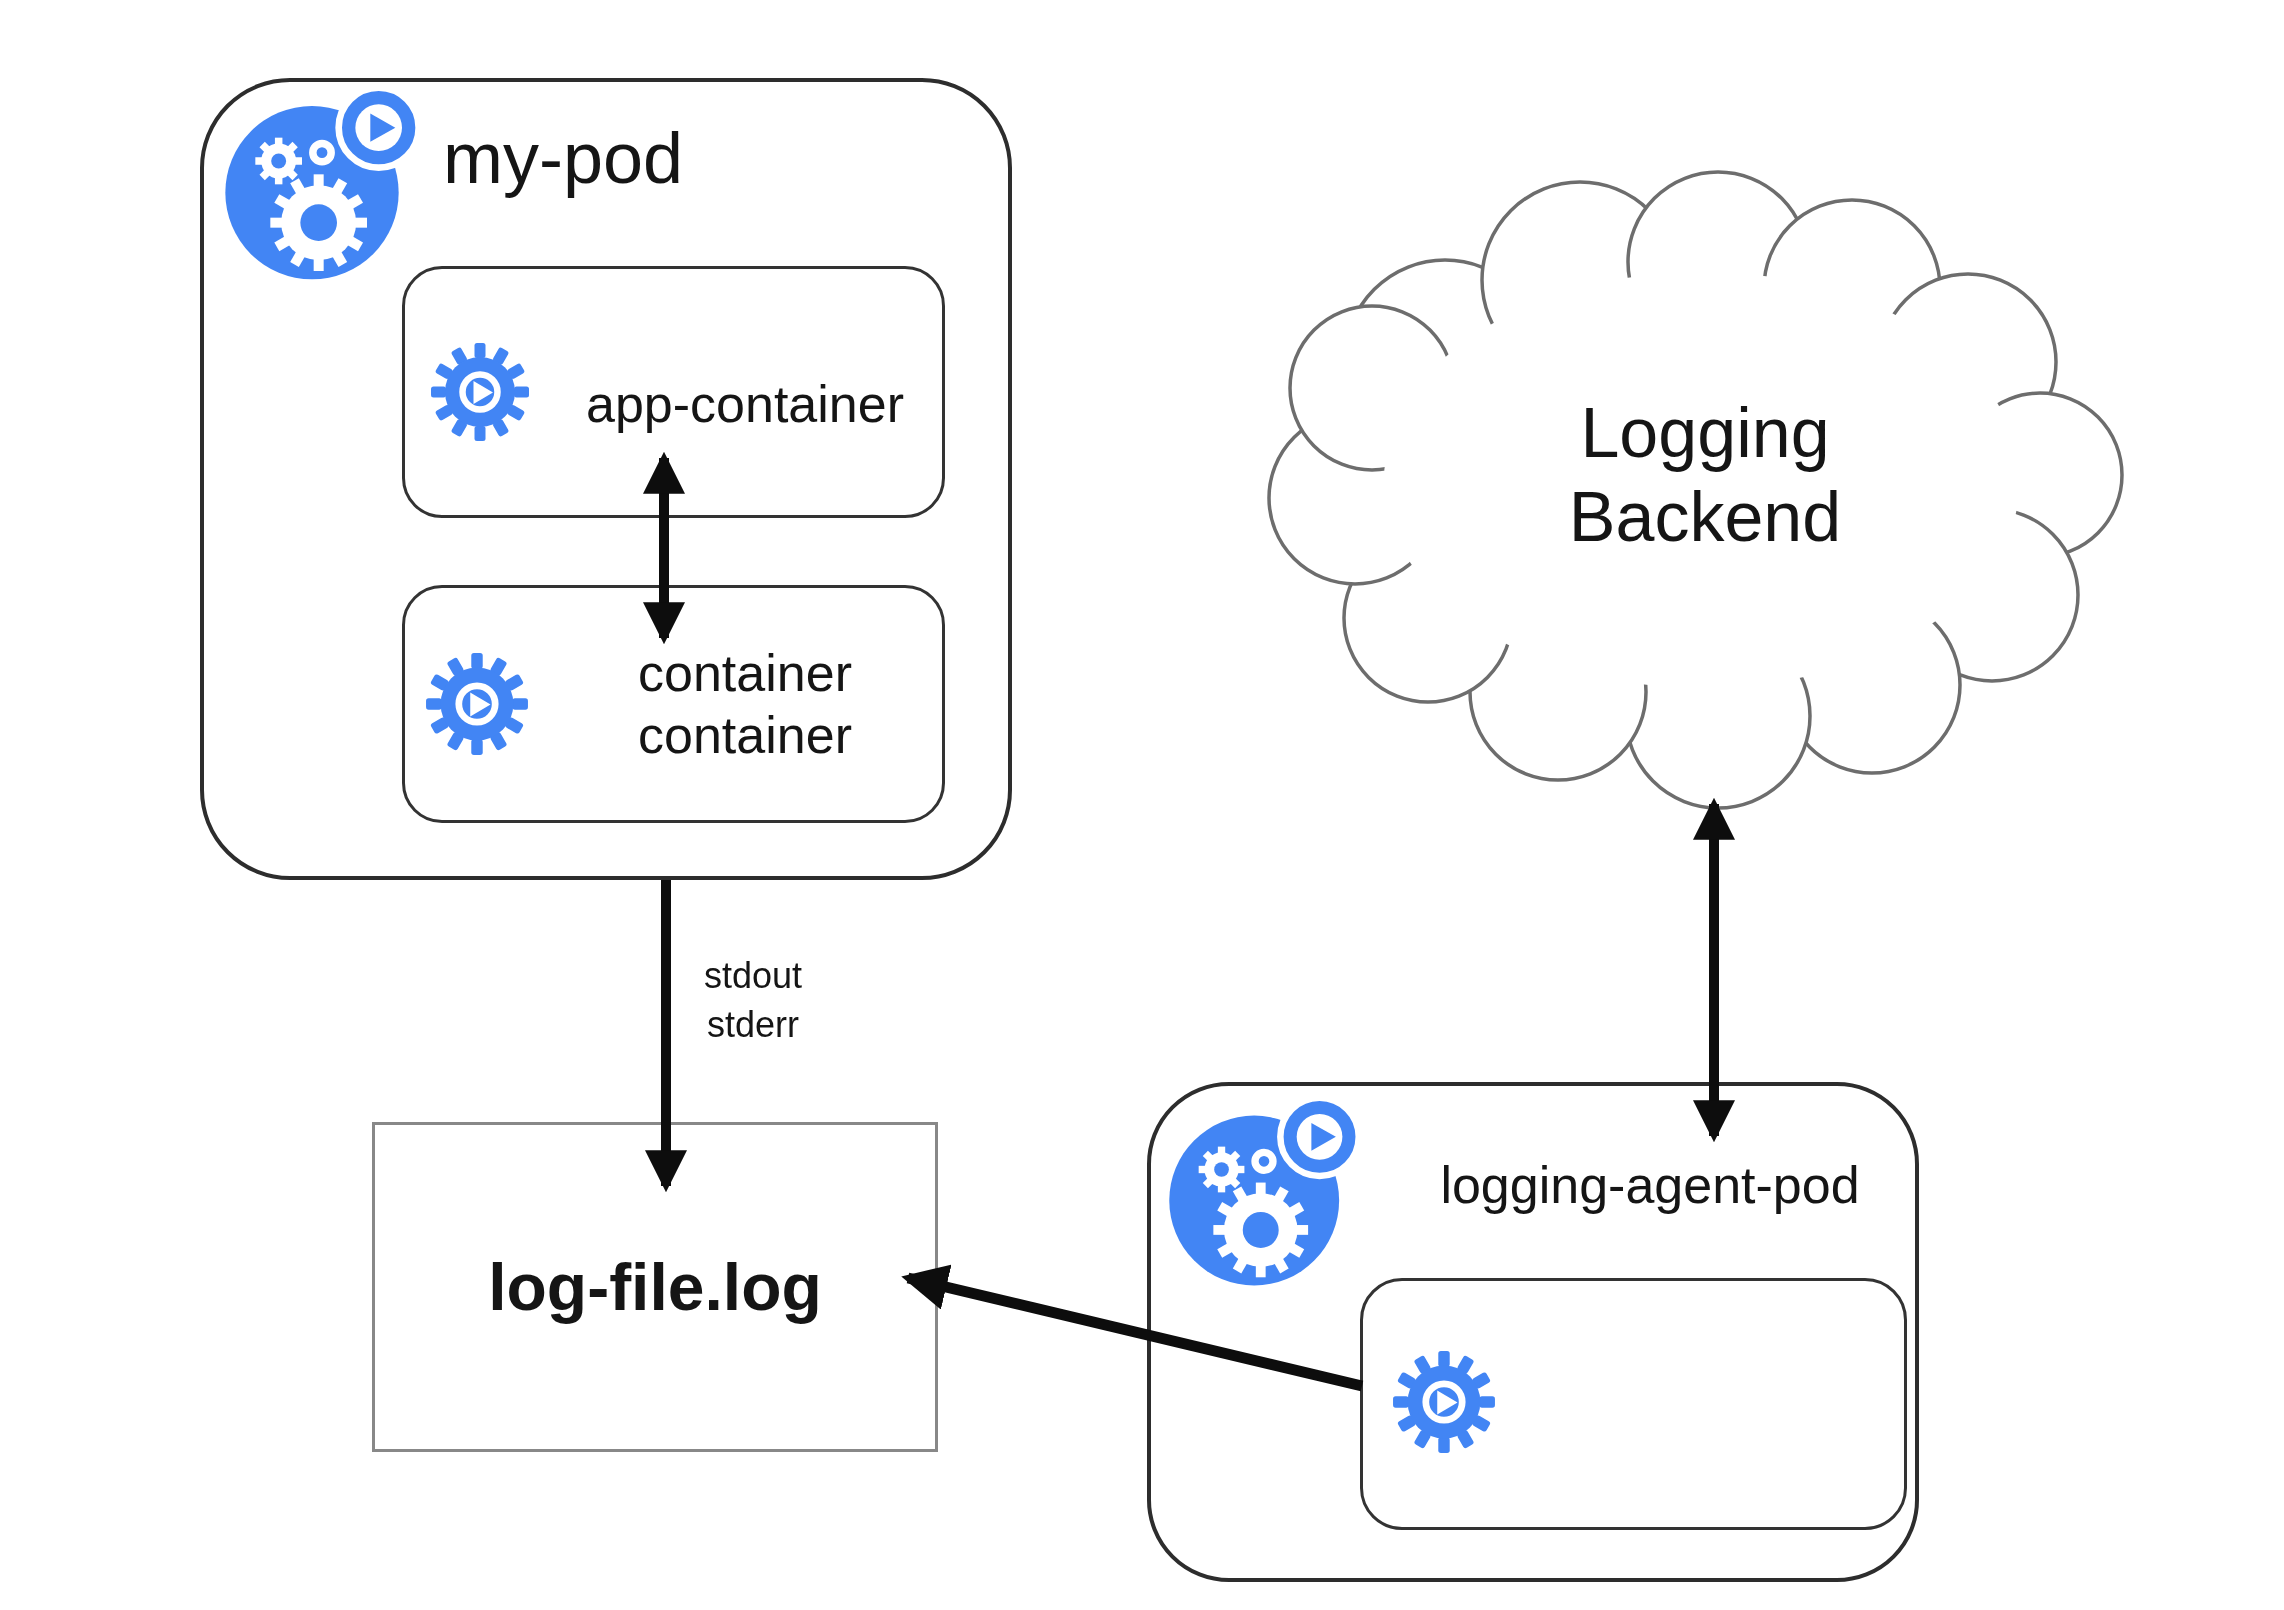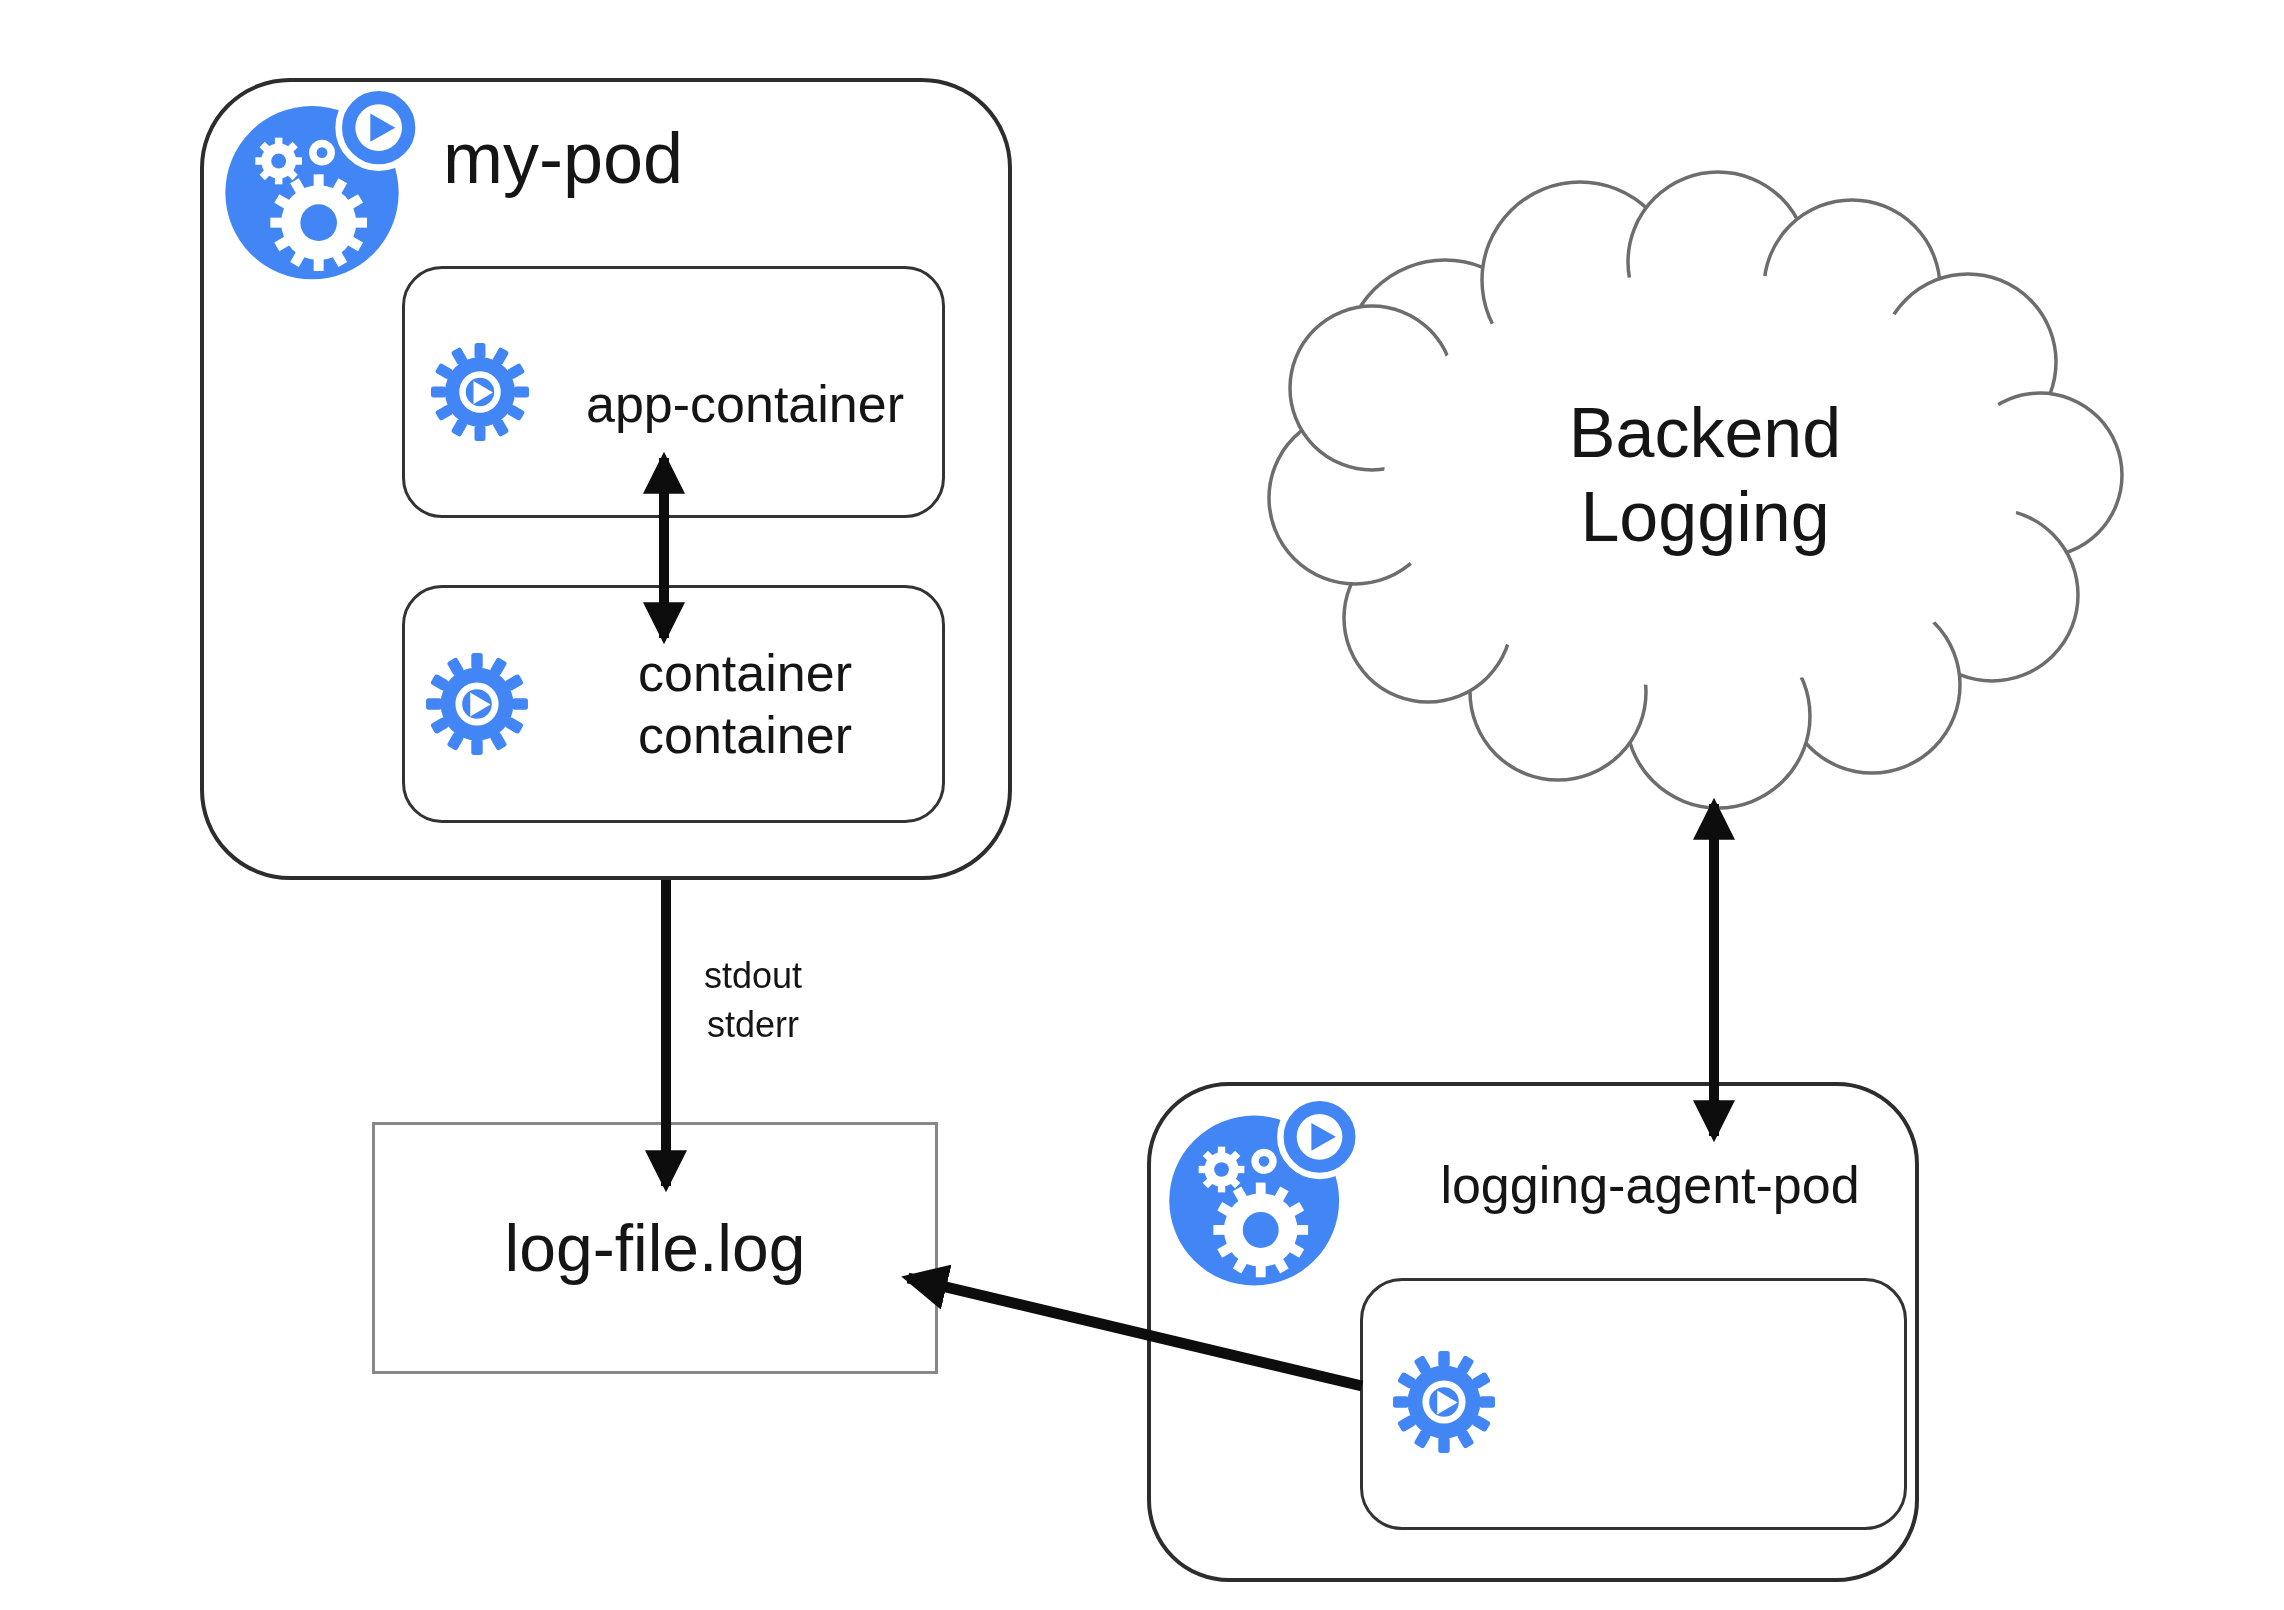--- a/index.html
+++ b/index.html
@@ -108,21 +108,21 @@
 
   <div class="box container-outline" style="left:402px;top:585px;width:543px;height:238px;border-radius:40px;"></div>
   <svg class="icon blue" style="left:425px;top:652px;width:104px;height:104px;" viewBox="0 0 100 100">
     <use href="#gear-play-sym"></use>
   </svg>
   <div class="label title-md flex-center flex-col" style="left:545px;top:585px;width:400px;height:238px;text-align:center;">
     <span>container</span>
     <span>container</span>
   </div>
 
-  <div class="box file-outline flex-center" style="left:372px;top:1122px;width:566px;height:252px;">
+  <div class="box file-outline flex-center" style="left:372px;top:1122px;width:566px;height:330px;font-weight:bold;">
     <span class="file-label" style="color:#151515;">log-file.log</span>
   </div>
 
   <div class="box pod-outline" style="left:1147px;top:1082px;width:772px;height:500px;border-radius:82px;"></div>
 
   <svg class="icon blue" style="left:1166px;top:1096px;width:196px;height:196px;" viewBox="0 0 120 120">
     <use href="#pod-icon-sym"></use>
   </svg>
 
   <div class="label title-agent flex-center" style="left:1380px;top:1130px;width:540px;height:110px;">logging-agent-pod</div>
@@ -159,22 +159,22 @@
     <line x1="664" y1="458" x2="664" y2="638" stroke="#0d0d0d" stroke-width="10" marker-start="url(#ah)" marker-end="url(#ah)"></line>
 
     <line x1="666" y1="880" x2="666" y2="1186" stroke="#0d0d0d" stroke-width="10" marker-end="url(#ah)"></line>
 
     <line x1="1714" y1="804" x2="1714" y2="1136" stroke="#0d0d0d" stroke-width="10" marker-start="url(#ah)" marker-end="url(#ah)"></line>
 
     <line x1="1362" y1="1386" x2="908" y2="1278" stroke="#0d0d0d" stroke-width="11" marker-end="url(#ah)"></line>
   </svg>
 
   <div class="label cloud-label flex-center flex-col" style="left:1400px;top:350px;width:610px;height:250px;">
+    <span>Logging</span>
     <span>Backend</span>
-    <span>Logging</span>
   </div>
 
   <div class="label edge-label" style="left:683px;top:952px;width:140px;">
     <span style="display:block">stdout</span>
     <span style="display:block">stderr</span>
   </div>
 
 </div>
 
 </body></html>

